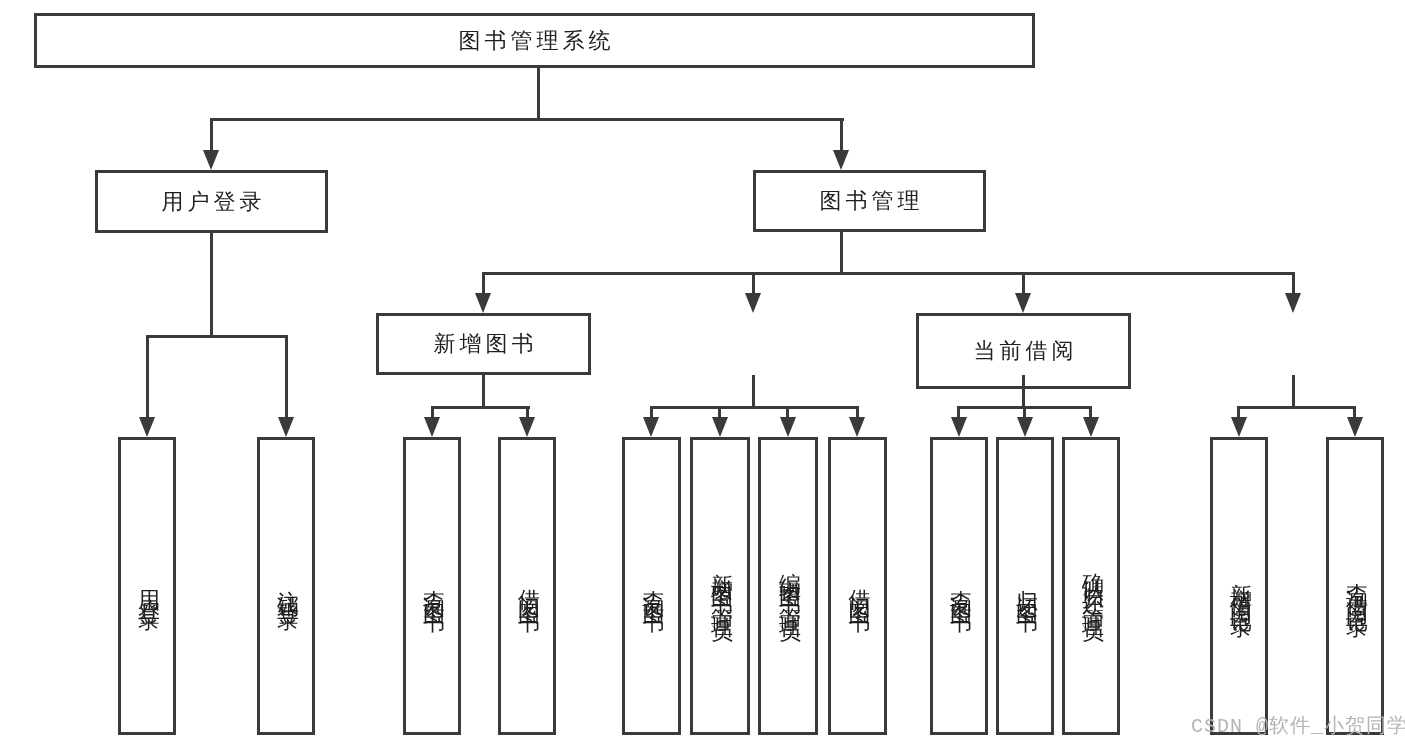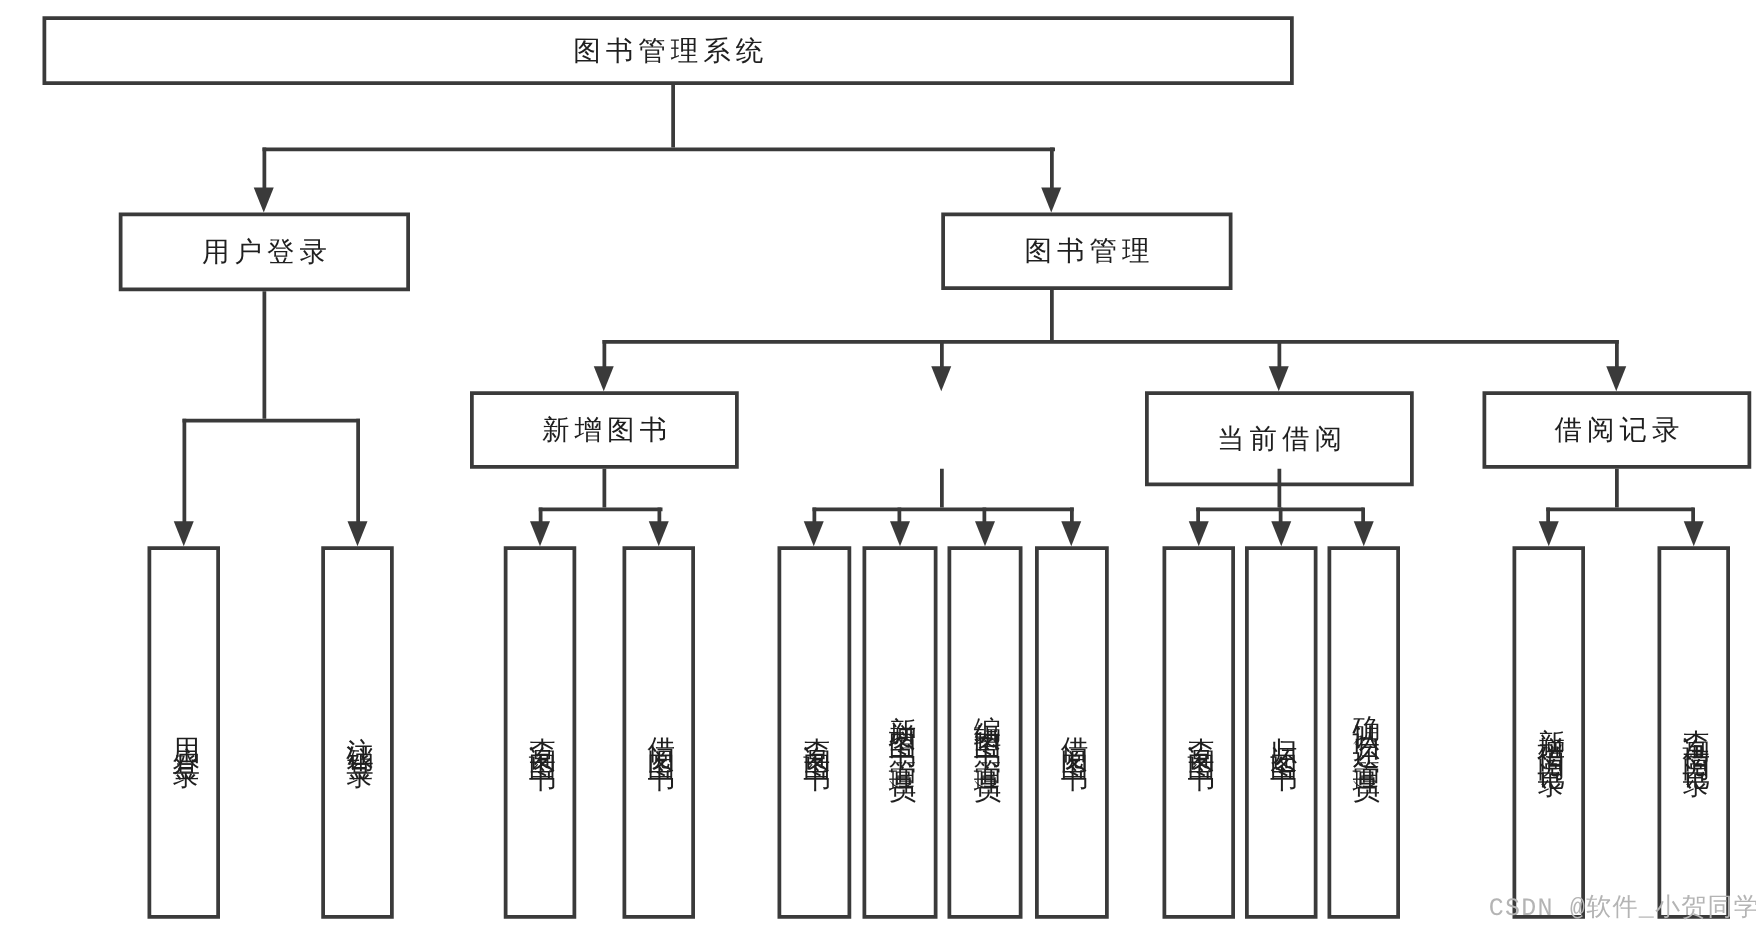--- a/index.html
+++ b/index.html
@@ -85,23 +85,20 @@
   </div>
   <div class="box" style="left:740px;top:170px;width:233px;height:62px">
     <span class="hlabel">图书管理</span>
   </div>
 
   <div class="box" style="left:363px;top:313px;width:215px;height:62px">
     <span class="hlabel">新增图书</span>
   </div>
   <div class="box" style="left:903px;top:313px;width:215px;height:76px">
     <span class="hlabel">当前借阅</span>
-  </div>
-  <div class="box" style="left:1173px;top:313px;width:215px;height:62px">
-    <span class="hlabel">借阅记录</span>
   </div>
 
   <div class="box" style="left:105px;top:437px;width:58px;height:298px">
     <span class="vlabel">用户登录</span>
   </div>
   <div class="box" style="left:244px;top:437px;width:58px;height:298px">
     <span class="vlabel">注销登录</span>
   </div>
 
   <div class="box" style="left:390px;top:437px;width:58px;height:298px">

